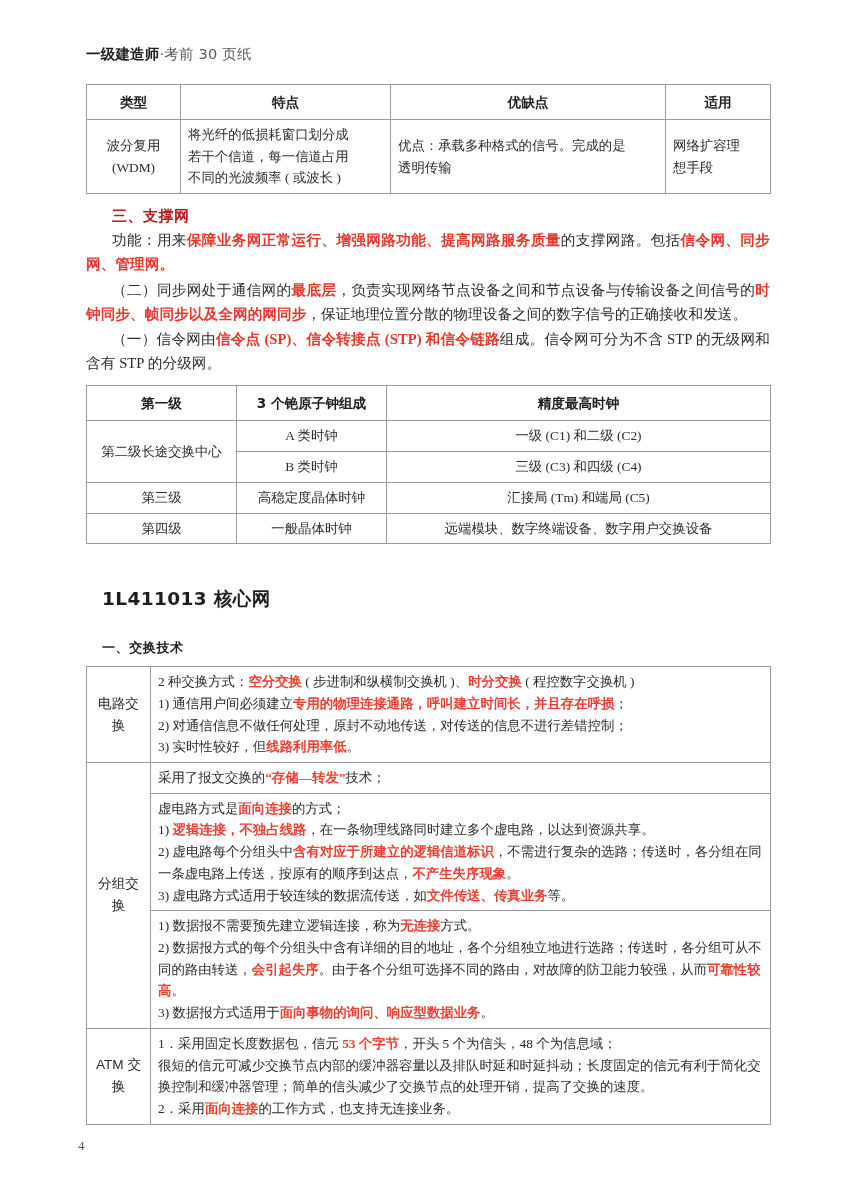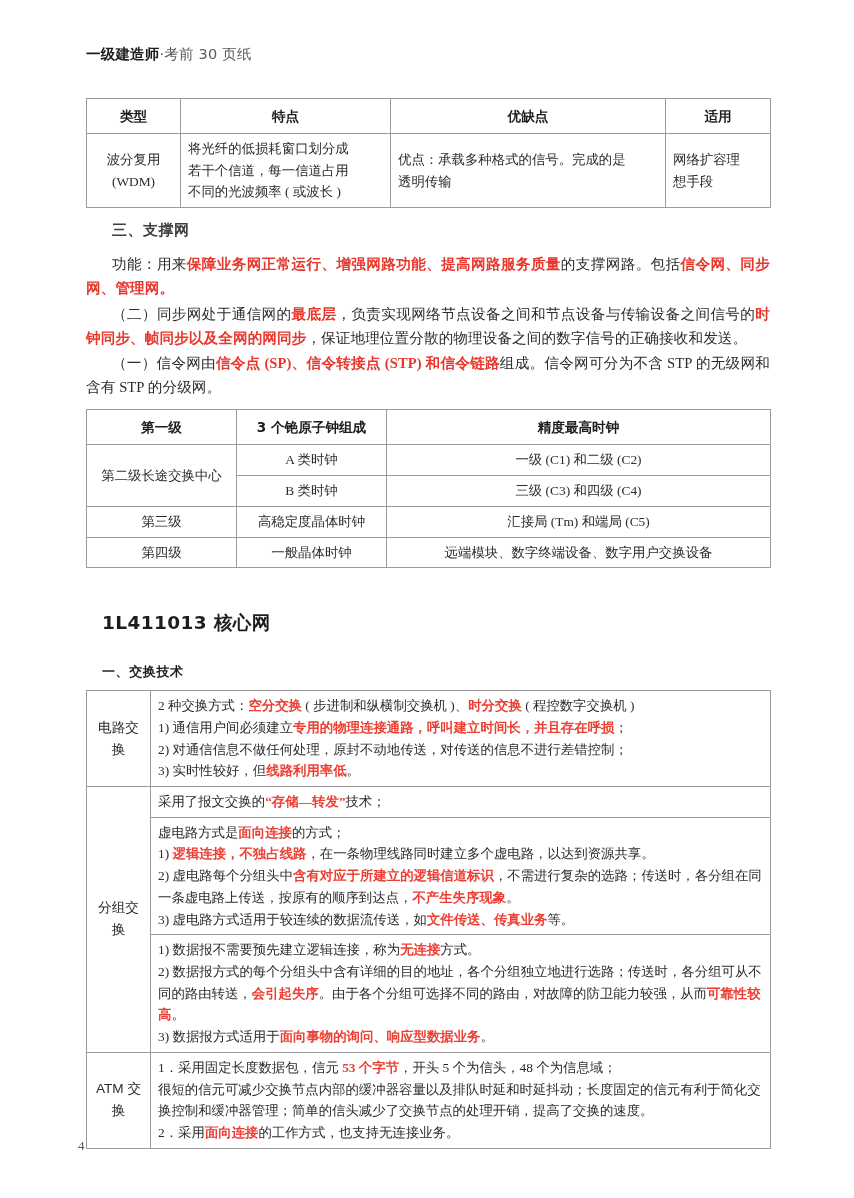--- a/index.html
+++ b/index.html
@@ -65,33 +65,33 @@
   }
   td.c { text-align: center; }
   td.l { text-align: left; }
   td.rowhead {
     text-align: center;
     font-family: Liberation Sans, sans-serif;
     font-weight: bold;
     font-size: 13.6px;
     color: #1d1d1d;
   }
-  .tbl1 { margin-top: 34px; padding-left: 40px; }
+  .tbl1 { margin-top: 20px; padding-left: 40px; }
   .tbl2 { margin-top: 10px; }
   .tbl3 { margin-top: 8px; }
   .cellline { display: block; }
 
   
   h3.sec {
     font-family: "Liberation Serif", "DejaVu Serif", serif;
     font-size: 15px;
     font-weight: bold;
-    margin: 13px 0 12px 0;
+    margin: 13px 0 2px 0;
     padding-left: 26px;
-    color: #404040;
+    color: #b91c1c;
     letter-spacing: 0.5px;
   }
   h2.chapter {
     font-family: "DejaVu Sans", "Liberation Sans", sans-serif;
     font-size: 18.5px;
     font-weight: bold;
     margin: 42px 0 0 0;
     padding-left: 16px;
     color: #1d1d1d;
     letter-spacing: 0.4px;

